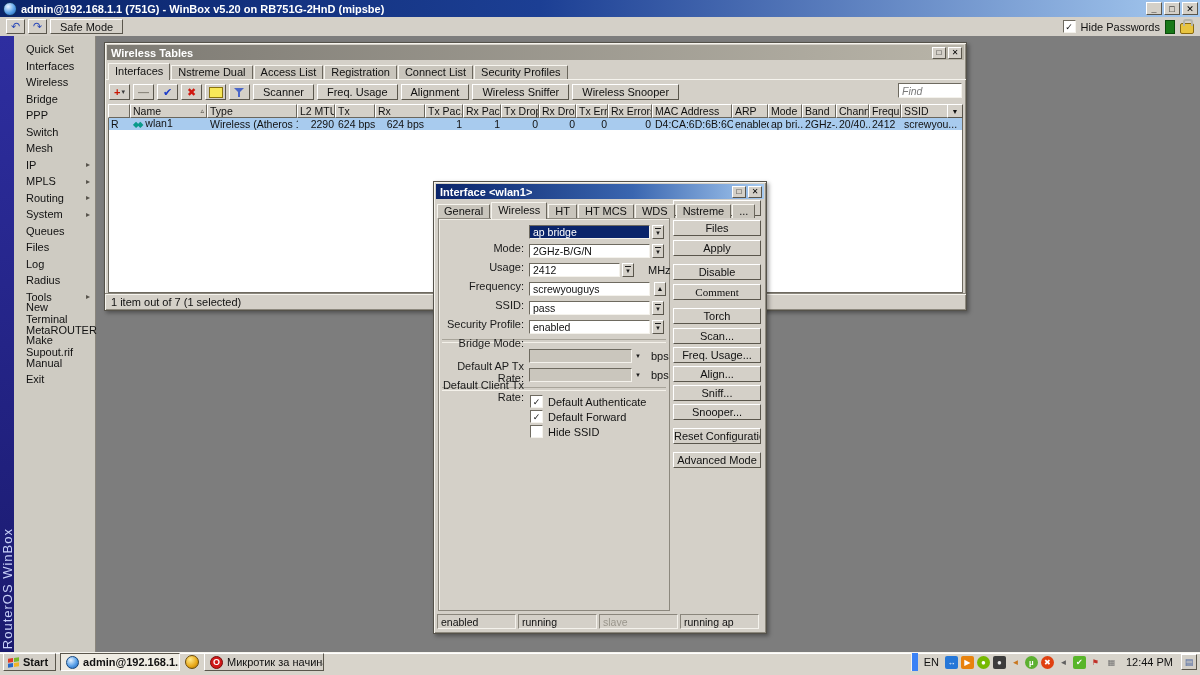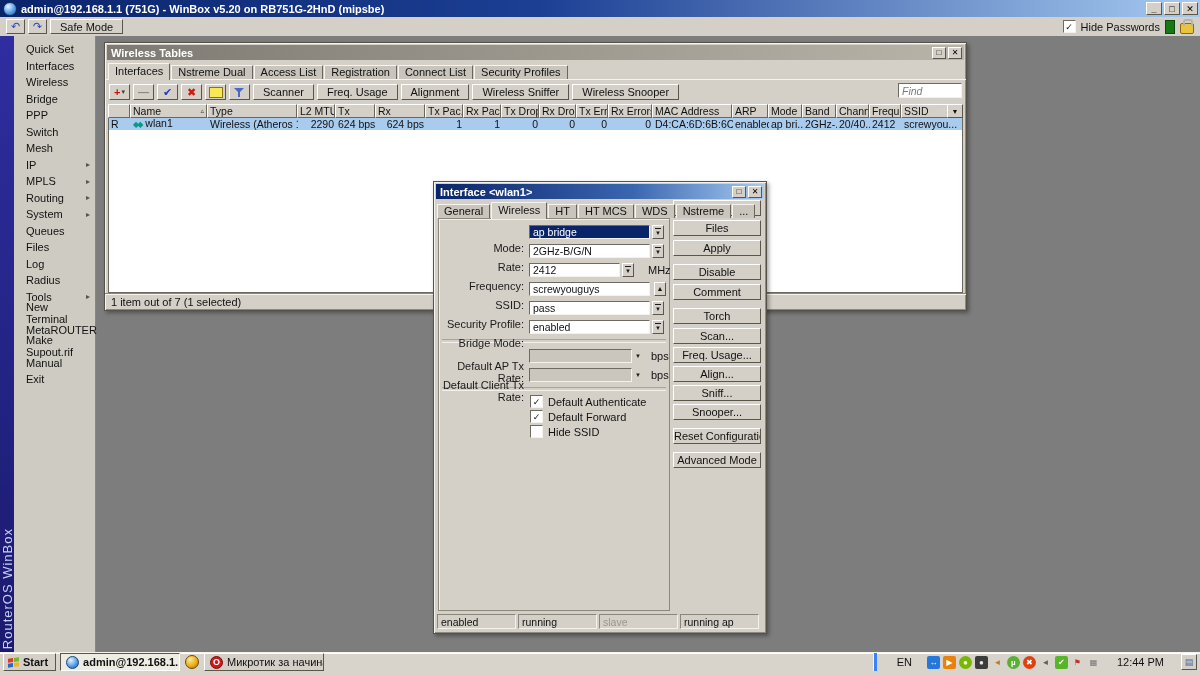--- a/index.html
+++ b/index.html
@@ -112,22 +112,22 @@
   .slogo i:nth-child(1){background:#e03c28;}.slogo i:nth-child(2){background:#78b828;}
   .slogo i:nth-child(3){background:#2868c8;}.slogo i:nth-child(4){background:#f0b428;}
   #tasks{display:flex;gap:4px;align-items:center;}
   .task{height:18px;display:flex;align-items:center;gap:4px;padding:0 5px;max-width:120px;overflow:hidden;white-space:nowrap;}
   .task.active{font-weight:bold;background:#efece3;border-color:#5a564c #ffffff #ffffff #5a564c;}
   .task.mini{border:none;background:transparent;padding:0 1px;}
   .ticon{width:13px;height:13px;flex:none;display:inline-flex;align-items:center;justify-content:center;}
   .winbox-globe-icon{border-radius:50%;background:radial-gradient(circle at 35% 30%,#e8f4ff,#58a0e8 55%,#1a5cb0);border:1px solid #14477f;box-sizing:border-box;}
   .opera-icon{border-radius:50%;background:#d01818;color:#fff;font-weight:bold;font-size:9px;border:1px solid #7a0c0c;box-sizing:border-box;}
   .alert-icon{border-radius:50%;background:radial-gradient(circle at 35% 30%,#ffe98a,#e8a818 60%,#9a6a08);border:1px solid #6a4a08;box-sizing:border-box;width:14px;height:14px;}
-  .tray{margin-left:auto;display:flex;align-items:center;gap:12px;height:18px;
-    border-left:3px solid #3b82f6;box-shadow:-1px 0 0 #f6f4ee;padding-left:20px;}
+  .tray{margin-left:auto;display:flex;align-items:center;gap:3px;height:18px;
+    border-left:6px solid #3b82f6;box-shadow:-1px 0 0 #f6f4ee;padding-left:6px;}
   .lang{font-size:11px;margin-right:3px;}
   #tray-icons{display:flex;gap:3px;align-items:center;}
   .tico{width:13px;height:13px;border-radius:2px;display:inline-flex;align-items:center;justify-content:center;
     font-size:8px;line-height:13px;font-weight:bold;}
   .tico.circ{border-radius:50%;}
   .clock{margin:0 5px;}
   .showdesk{width:16px;height:16px;font-size:9px;line-height:13px;color:#4a66a0;}
 </style>
 </head>
 <body>
@@ -385,21 +385,21 @@
       <div class="dlg-panel">
         <div id="dlg-fields">
             <div class="frow">
               <label class="flabel">Mode:</label>
               <div class="fbox sel">ap bridge</div>
               <button class="dbtn">
                 <span>▼</span>
               </button>
             </div>
             <div class="frow">
-              <label class="flabel">Rate:</label>
+              <label class="flabel">Usage:</label>
               <div class="fbox">2GHz-B/G/N</div>
               <button class="dbtn">
                 <span>▼</span>
               </button>
             </div>
             <div class="frow">
               <label class="flabel">Frequency:</label>
               <div class="fbox narrow">2412</div>
               <button class="dbtn">
                 <span>▼</span>
@@ -454,21 +454,21 @@
             <div class="ckrow">
               <span class="ckbox"></span>
               <span>Hide SSID</span>
             </div>
           </div>
       </div>
     <button class="dlg-btn" style="top: 18px;">OK</button>
         <button class="dlg-btn" style="top: 38px;">Files</button>
         <button class="dlg-btn" style="top: 58px;">Apply</button>
         <button class="dlg-btn" style="top: 82px;">Disable</button>
-        <button class="dlg-btn" style="top: 102px;">Comment</button>
+        <button class="dlg-btn" style="top: 102px; font-family: Liberation Serif, serif;">Comment</button>
         <button class="dlg-btn" style="top: 126px;">Torch</button>
         <button class="dlg-btn" style="top: 146px;">Scan...</button>
         <button class="dlg-btn" style="top: 165px;">Freq. Usage...</button>
         <button class="dlg-btn" style="top: 184px;">Align...</button>
         <button class="dlg-btn" style="top: 203px;">Sniff...</button>
         <button class="dlg-btn" style="top: 222px;">Snooper...</button>
         <button class="dlg-btn" style="top: 246px;">Reset Configuration</button>
         <button class="dlg-btn" style="top: 270px;">Advanced Mode</button>
         <div class="dstat" style="left: 3px;">enabled</div>
         <div class="dstat" style="left: 84px;">running</div>

